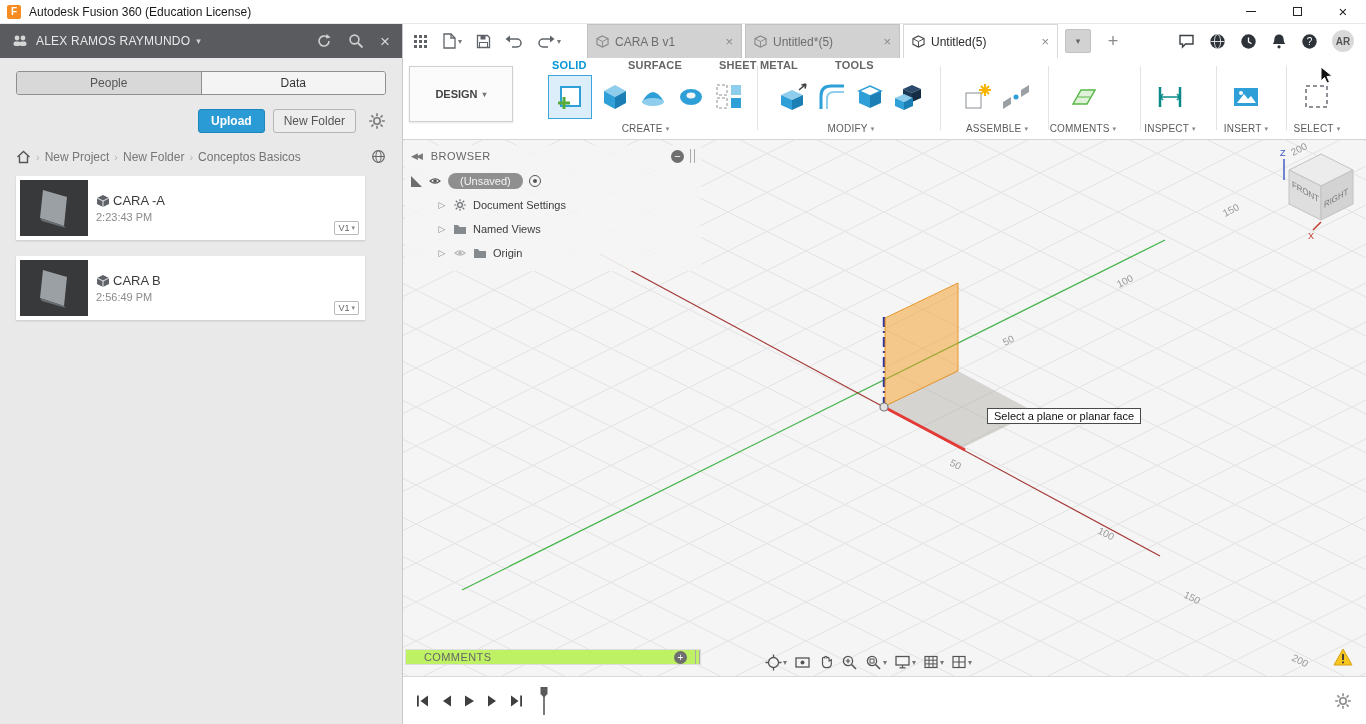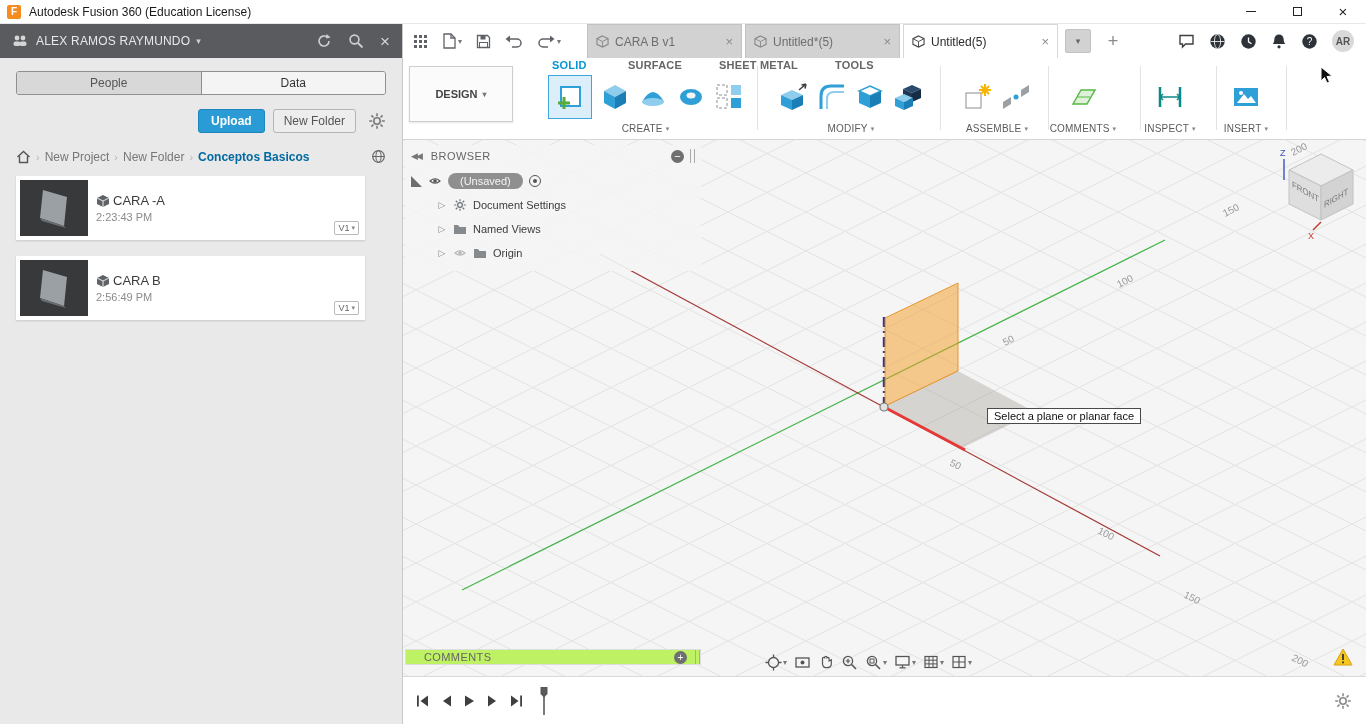--- a/index.html
+++ b/index.html
@@ -27,21 +27,21 @@
   .dp-tab{flex:1;display:flex;align-items:center;justify-content:center;font-size:12px;color:#555;background:#d8d8d8;cursor:pointer}
   .dp-tab.active{background:#f4f4f4;color:#333}
   .dp-tab + .dp-tab{border-left:1px solid #8f8f8f}
   .dp-actions{display:flex;align-items:center;justify-content:flex-end;gap:8px;margin:14px 16px 0 16px}
   .btn-upload{background:#2a9bd5;color:#fff;border:1px solid #1f86bb;border-radius:3px;height:24px;padding:0 12px;font-size:12px;font-weight:bold;cursor:pointer;font-family:inherit}
   .btn-newfolder{background:#ededed;color:#555;border:1px solid #b5b5b5;border-radius:3px;height:24px;padding:0 10px;font-size:12px;cursor:pointer;font-family:inherit}
   .dp-gear{margin-left:4px;cursor:pointer;display:flex}
   .dp-breadcrumb{display:flex;align-items:center;margin:16px 16px 0 16px;font-size:12px;color:#777;gap:5px}
   .bc-sep{color:#b5b5b5;font-size:11px}
   .bc-link{color:#777;cursor:pointer}
-  .bc-current{color:#0369a1;font-weight:bold}
+  .bc-current{color:#737373;font-weight:normal}
   .bc-globe{margin-left:auto;display:flex;cursor:pointer}
   .dp-card{position:relative;margin:12px 37px 0 16px;height:64px;background:#fff;box-shadow:0 1px 2px rgba(0,0,0,.15);display:flex;align-items:center;cursor:pointer}
   .dp-card + .dp-card{margin-top:16px}
   .thumb{width:68px;height:56px;margin-left:4px;background:#38393b;display:flex;align-items:center;justify-content:center}
   .card-main{margin-left:8px;display:flex;flex-direction:column;gap:3px}
   .card-name-row{display:flex;align-items:center;gap:3px;font-size:13px;color:#3c3c3c}
   .card-time{font-size:11px;color:#8a8a8a}
   .ver-chip{position:absolute;right:6px;bottom:5px;border:1px solid #b9b9b9;border-radius:2px;font-size:9px;color:#666;padding:1px 3px;display:flex;align-items:center;gap:2px;background:#fff}
   .ver-chip .chev{font-size:7px;color:#888}
 
@@ -501,20 +501,33 @@
             </svg>
         </div>
       </div>
       <div class="rlabel">
           <span>INSERT</span>
           <span class="chev">▾</span>
         </div>
     </div>
     <div class="rsep" style="left:883px"></div>
 
+    <div class="rgroup" style="left:880px;width:68px">
+      <div class="ricons">
+        <div class="tool">
+          <svg width="30" height="30" viewBox="0 0 30 30">
+              <rect x="4" y="4" width="21" height="21" fill="none" stroke="#6a6f74" stroke-width="1.5" stroke-dasharray="4 3"></rect>
+            </svg>
+        </div>
+      </div>
+      <div class="rlabel">
+          <span>SELECT</span>
+          <span class="chev">▾</span>
+        </div>
+    </div>
   </div>
 
   <svg class="cursor-arrow" width="16" height="20" viewBox="0 0 16 20">
       <polygon points="1,1 1,15 4.5,11.5 7,17 9.5,16 7,10.5 12,10" fill="#111" stroke="#fff" stroke-width="1"></polygon>
     </svg>
 
   <div class="canvas">
     <svg class="scene" width="963" height="536" viewBox="0 0 963 536">
       <defs>
         <pattern id="iso" width="78" height="39" patternUnits="userSpaceOnUse" patternTransform="translate(481,267)">

